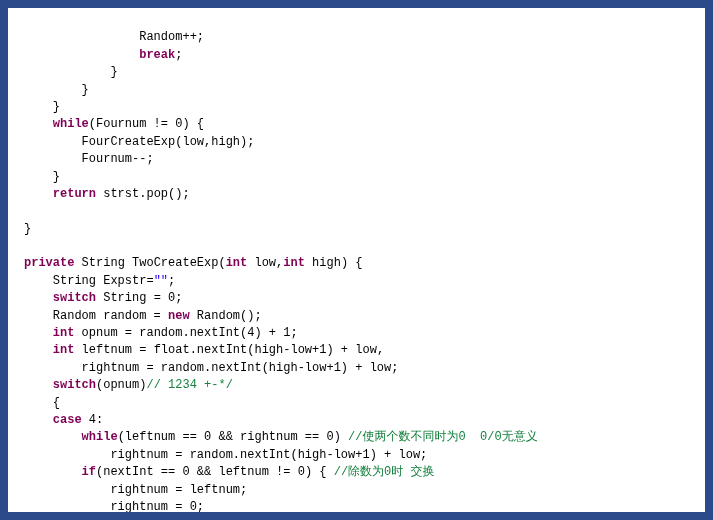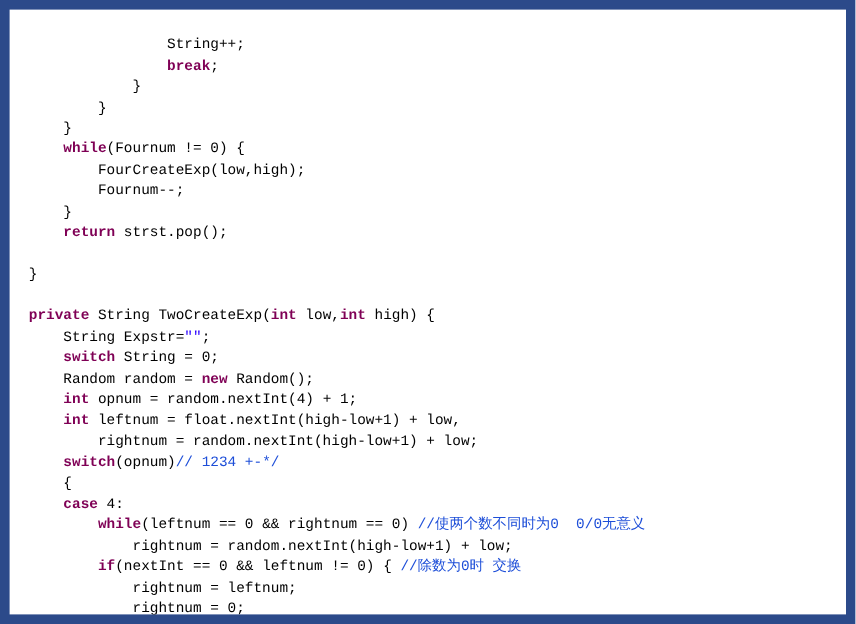--- a/index.html
+++ b/index.html
@@ -18,30 +18,30 @@
     background: #fff;
     overflow: hidden;
     position: relative;
   }
   .code-area {
     padding: 4px 8px 4px 16px;
     white-space: pre;
     color: #000;
   }
   .kw   { color: #7f0055; font-weight: bold; text-align: center; }
-  .com  { color: #1d4ed8; }
+  .com  { color: #15803d; }
   .lit  { color: #2a00ff; }
   span { }
 </style>
 </head>
 <body>
 
 <div class="frame">
 <div class="code-area">
-<span>                String++;</span>
+<span>                Random++;</span>
 <span class="kw">                </span><span class="kw">break</span><span>;</span>
 <span>            }</span>
 <span>        }</span>
 <span>    }</span>
 <span class="kw">    while</span><span>(Fournum != </span><span>0</span><span>) {</span>
 <span>        FourCreateExp(low,high);</span>
 <span>        Fournum--;</span>
 <span>    }</span>
 <span class="kw">    return</span><span> strst.pop();</span>
 <span></span>

